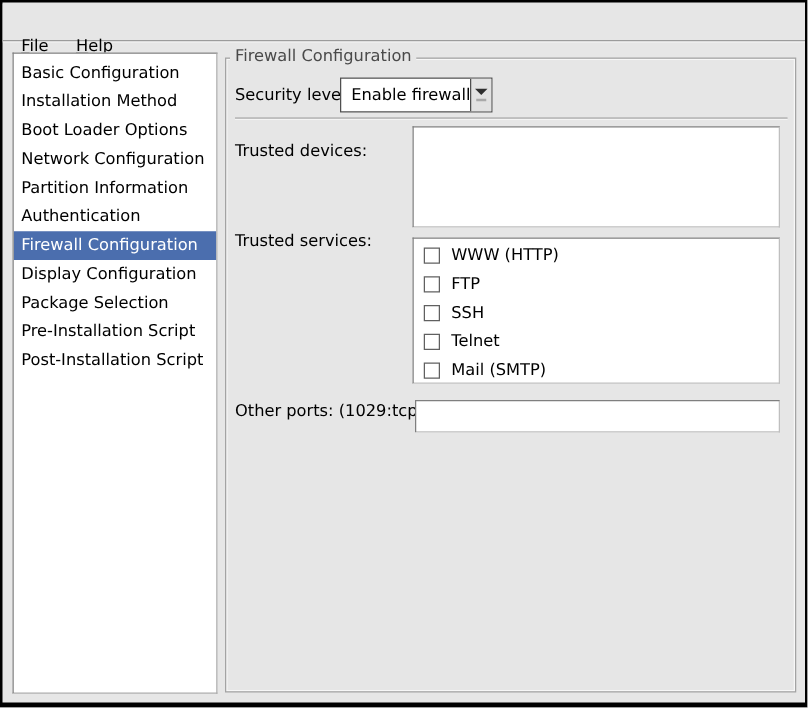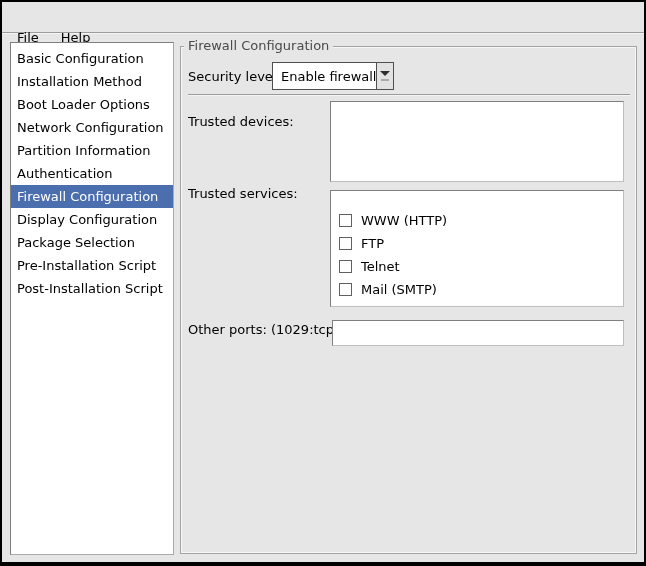--- a/index.html
+++ b/index.html
@@ -67,21 +67,21 @@
   .sunken {
     background:#fff;
     border:1px solid; border-color:#7f7f7f #bfbfbf #bfbfbf #7f7f7f;
   }
   .devices-box {
     position:absolute; left:328px; top:99px; width:294px; height:81px;
     resize:none; outline:none; font:inherit;
   }
   .services-box {
     position:absolute; left:328px; top:188px; width:294px; height:117px;
-    padding-top:18px; overflow:hidden;
+    padding-top:2px; overflow:hidden;
   }
   .service-row { height:23px; display:flex; align-items:center; padding-left:8px; }
   .checkbox {
     width:13px; height:13px; background:#fff; border:1px solid #606060;
     margin-right:9px; flex:0 0 auto;
     display:flex; align-items:center; justify-content:center; font-size:10px;
   }
 
   .ports-input {
     position:absolute; left:330px; top:318px; width:292px; height:26px;
@@ -134,20 +134,24 @@
     <div class="service-row">
       <span class="checkbox"></span>
       <span>WWW (HTTP)</span>
     </div>
     <div class="service-row">
       <span class="checkbox"></span>
       <span>FTP</span>
     </div>
     <div class="service-row">
       <span class="checkbox"></span>
+      <span>SSH</span>
+    </div>
+    <div class="service-row">
+      <span class="checkbox"></span>
       <span>Telnet</span>
     </div>
     <div class="service-row">
       <span class="checkbox"></span>
       <span>Mail (SMTP)</span>
     </div>
   </div>
 
   <div class="label" style="left:186px; top:320px;">Other ports: (1029:tcp)</div>
   <input class="ports-input sunken" value="" style="">

